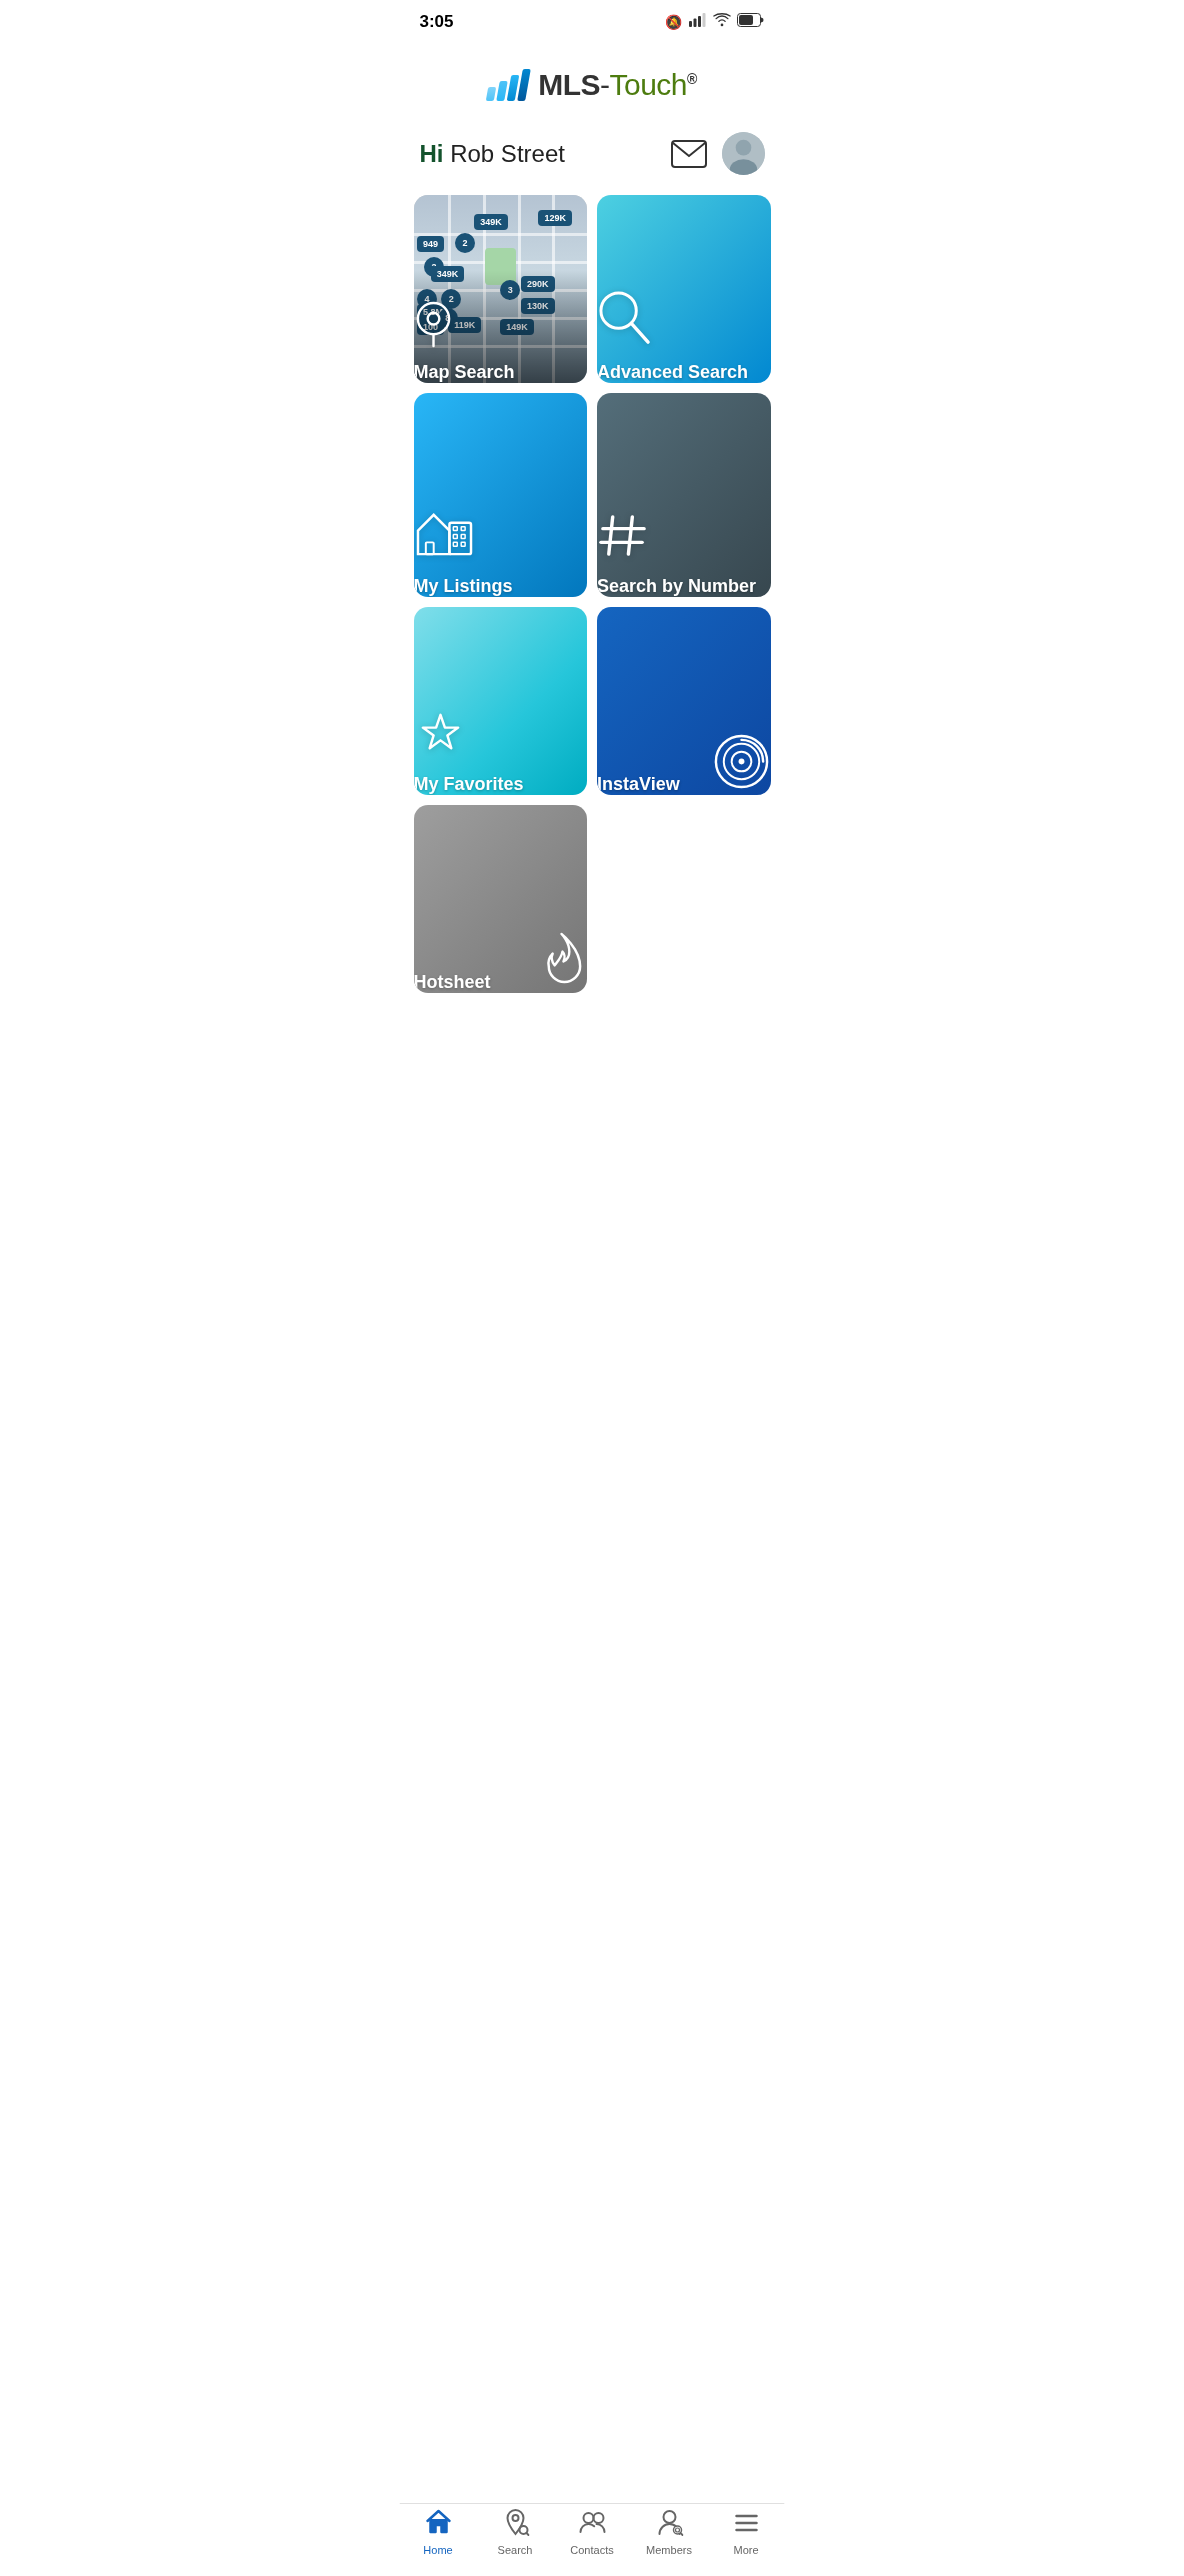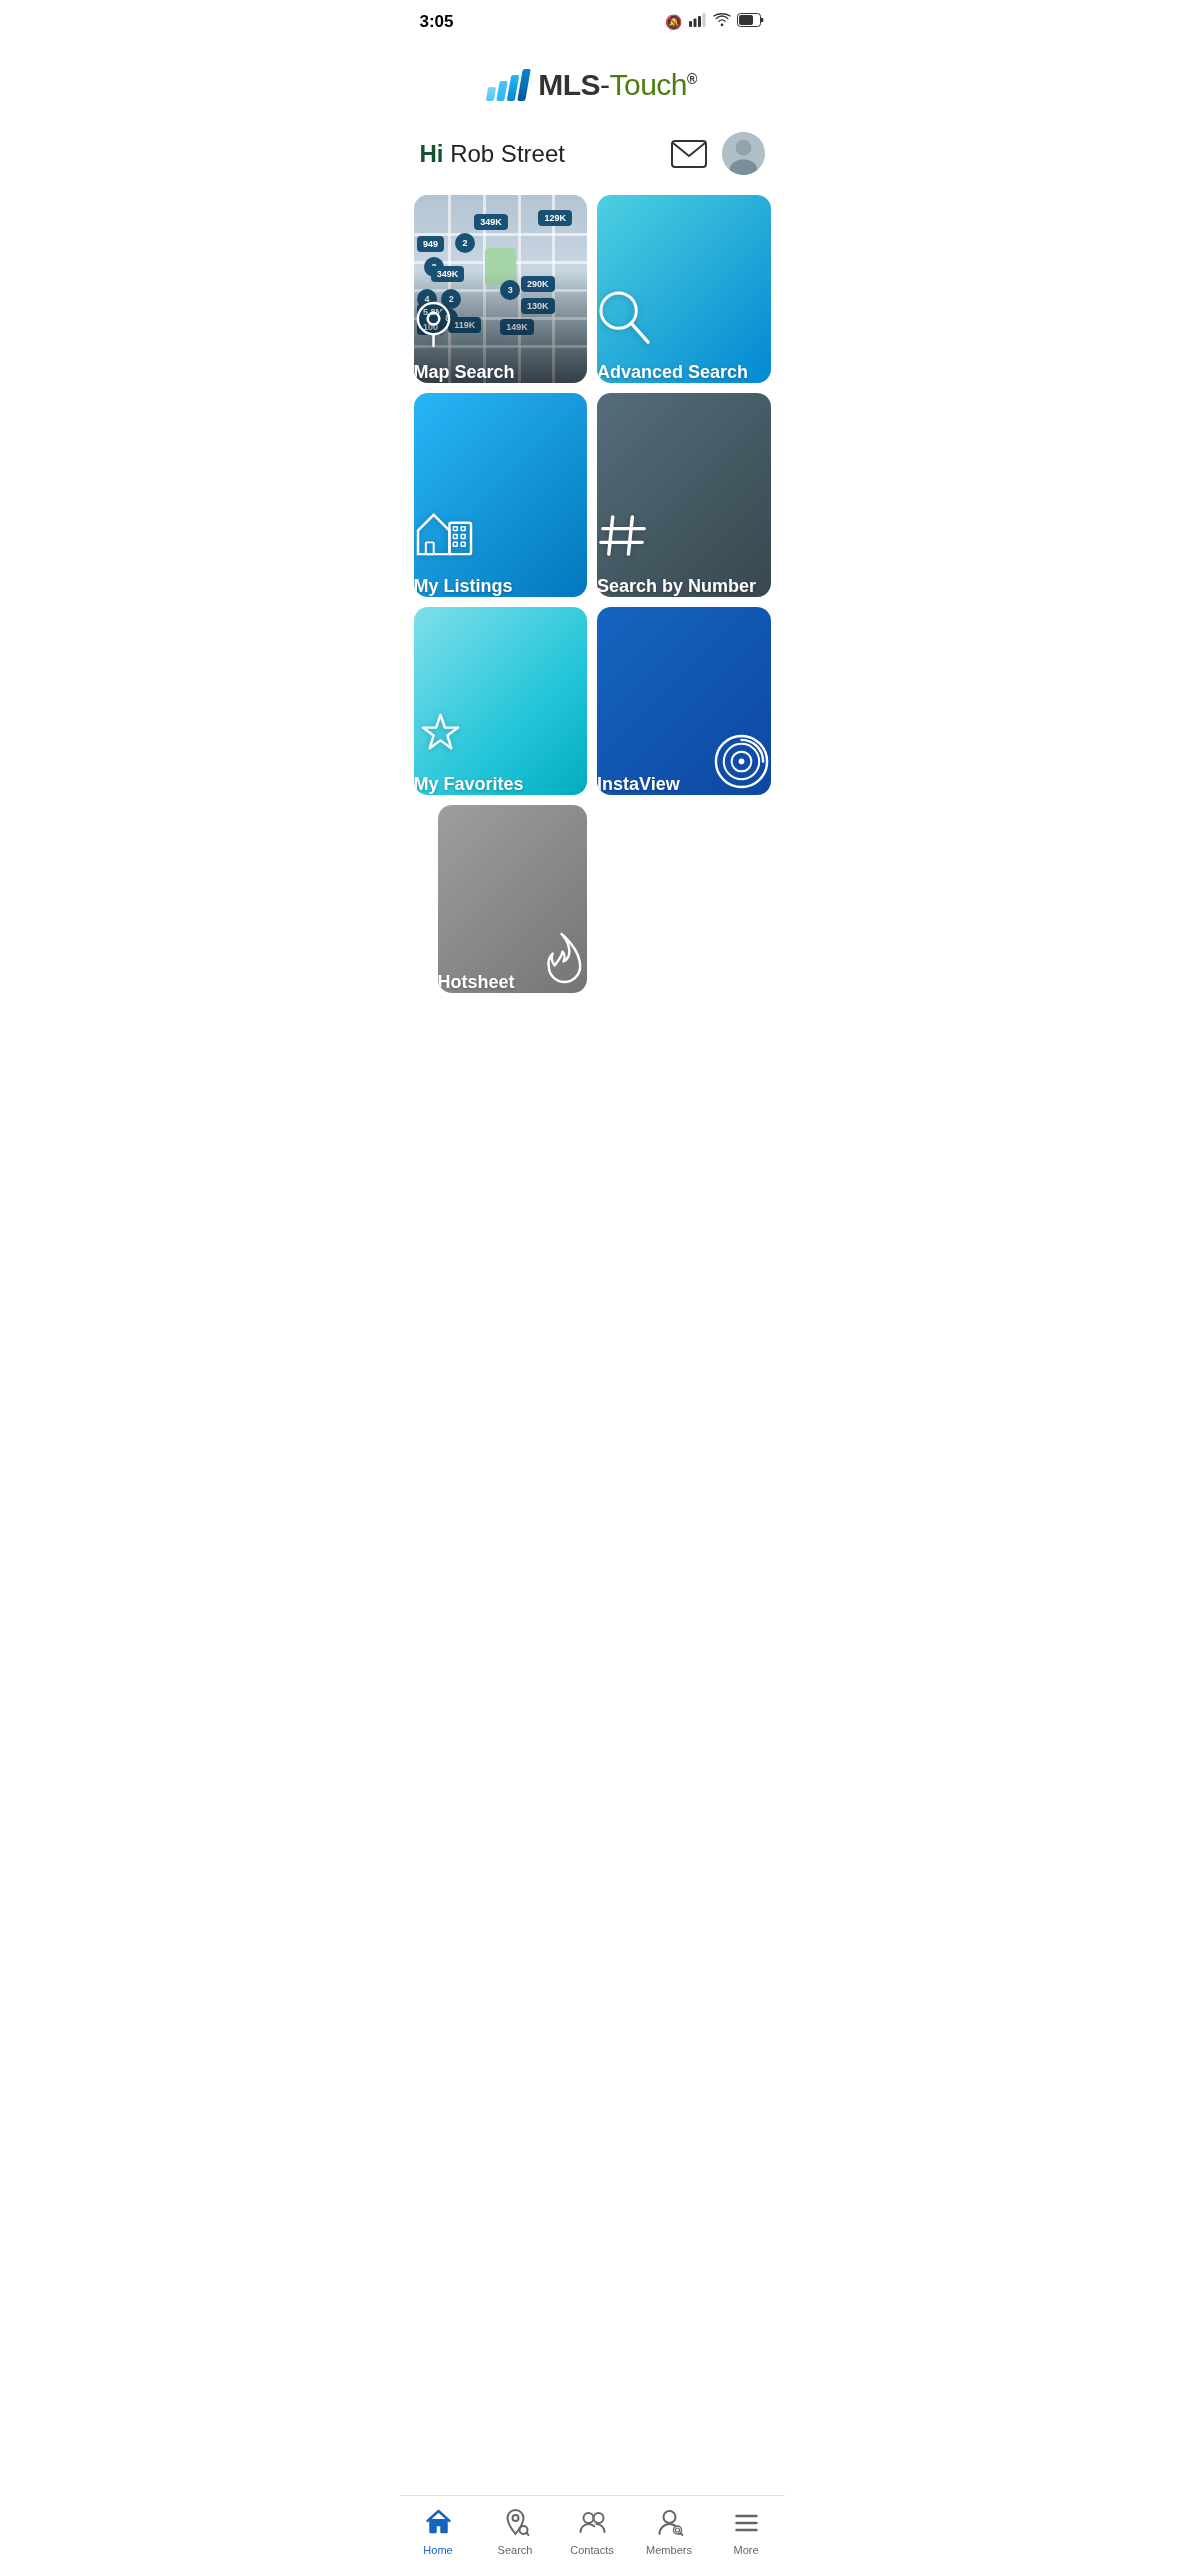--- a/index.html
+++ b/index.html
@@ -204,21 +204,20 @@
     }
 
     
     .tile-instaview {
       background: linear-gradient(135deg, #1565c0 0%, #0d47a1 100%);
     }
 
     
     .tile-hotsheet {
       background: linear-gradient(135deg, #9e9e9e 0%, #757575 100%);
-      margin-left: 24px;
     }
 
     .tile-label {
       color: white;
       font-size: 18px;
       font-weight: 700;
       position: relative;
       z-index: 2;
       text-shadow: 0 1px 3px rgba(0,0,0,0.3);
     }
@@ -238,21 +237,21 @@
       position: fixed;
       bottom: 0;
       left: 50%;
       transform: translateX(-50%);
       width: 385px;
       background: #fff;
       border-top: 1px solid #e0e0e0;
       display: flex;
       justify-content: space-around;
       align-items: flex-end;
-      padding: 12px 0 20px;
+      padding: 4px 0 20px;
       z-index: 100;
     }
     .nav-item {
       display: flex;
       flex-direction: column;
       align-items: center;
       gap: 4px;
       cursor: pointer;
       flex: 1;
     }

